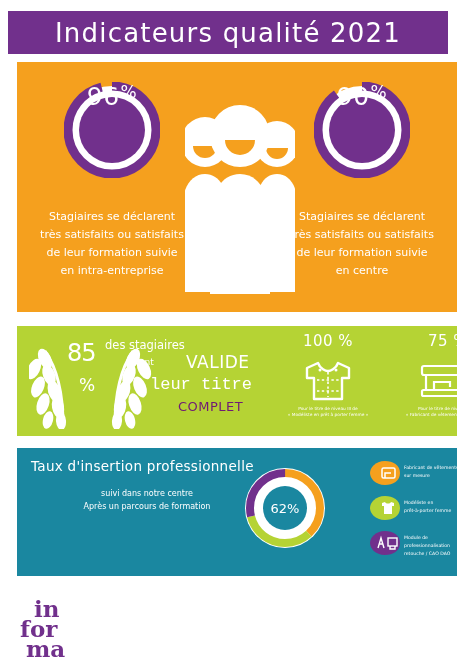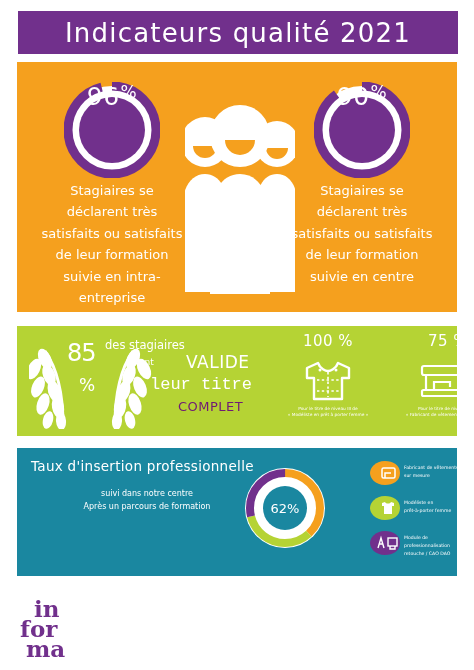--- a/index.html
+++ b/index.html
@@ -7,21 +7,21 @@
     width:474px;height:670px;
     background:#ffffff;
     font-family:"DejaVu Sans", sans-serif;
     overflow:hidden;
     position:relative;
   }
   .page{position:relative;width:474px;height:670px;background:#fff;}
 
   
   .header{
-    position:absolute;left:18px;top:11px;width:440px;height:43px;
+    position:absolute;left:8px;top:11px;width:440px;height:43px;
     background:#71308c;
     display:flex;align-items:center;justify-content:center;
   }
   .header-title{
     color:#ffffff;
     font-size:26px;
     font-weight:400;
     letter-spacing:1.2px;
     font-family:"DejaVu Sans", sans-serif;
     white-space:nowrap;
@@ -37,23 +37,23 @@
   .stat-right{left:260px;}
 
   .donut-wrap{position:relative;width:96px;height:96px;margin:0 auto;}
   .donut-svg{display:block;width:96px;height:96px;}
   .donut-label{
     position:absolute;left:0;top:0;width:96px;height:96px;
     display:flex;justify-content:center;
     color:#ffffff;font-size:25px;letter-spacing:0.5px;
   }
   .stat-caption{
-    margin-top:2px;
+    margin-top:30px;
     color:#ffffff;
-    font-size:13px;
+    font-size:11px;
     line-height:1.65;
     padding:0 12px;
   }
 
   
   .people{position:absolute;left:168px;top:42px;width:110px;height:190px;}
 
   
   .green-panel{
     position:absolute;left:17px;top:326px;width:440px;height:110px;

